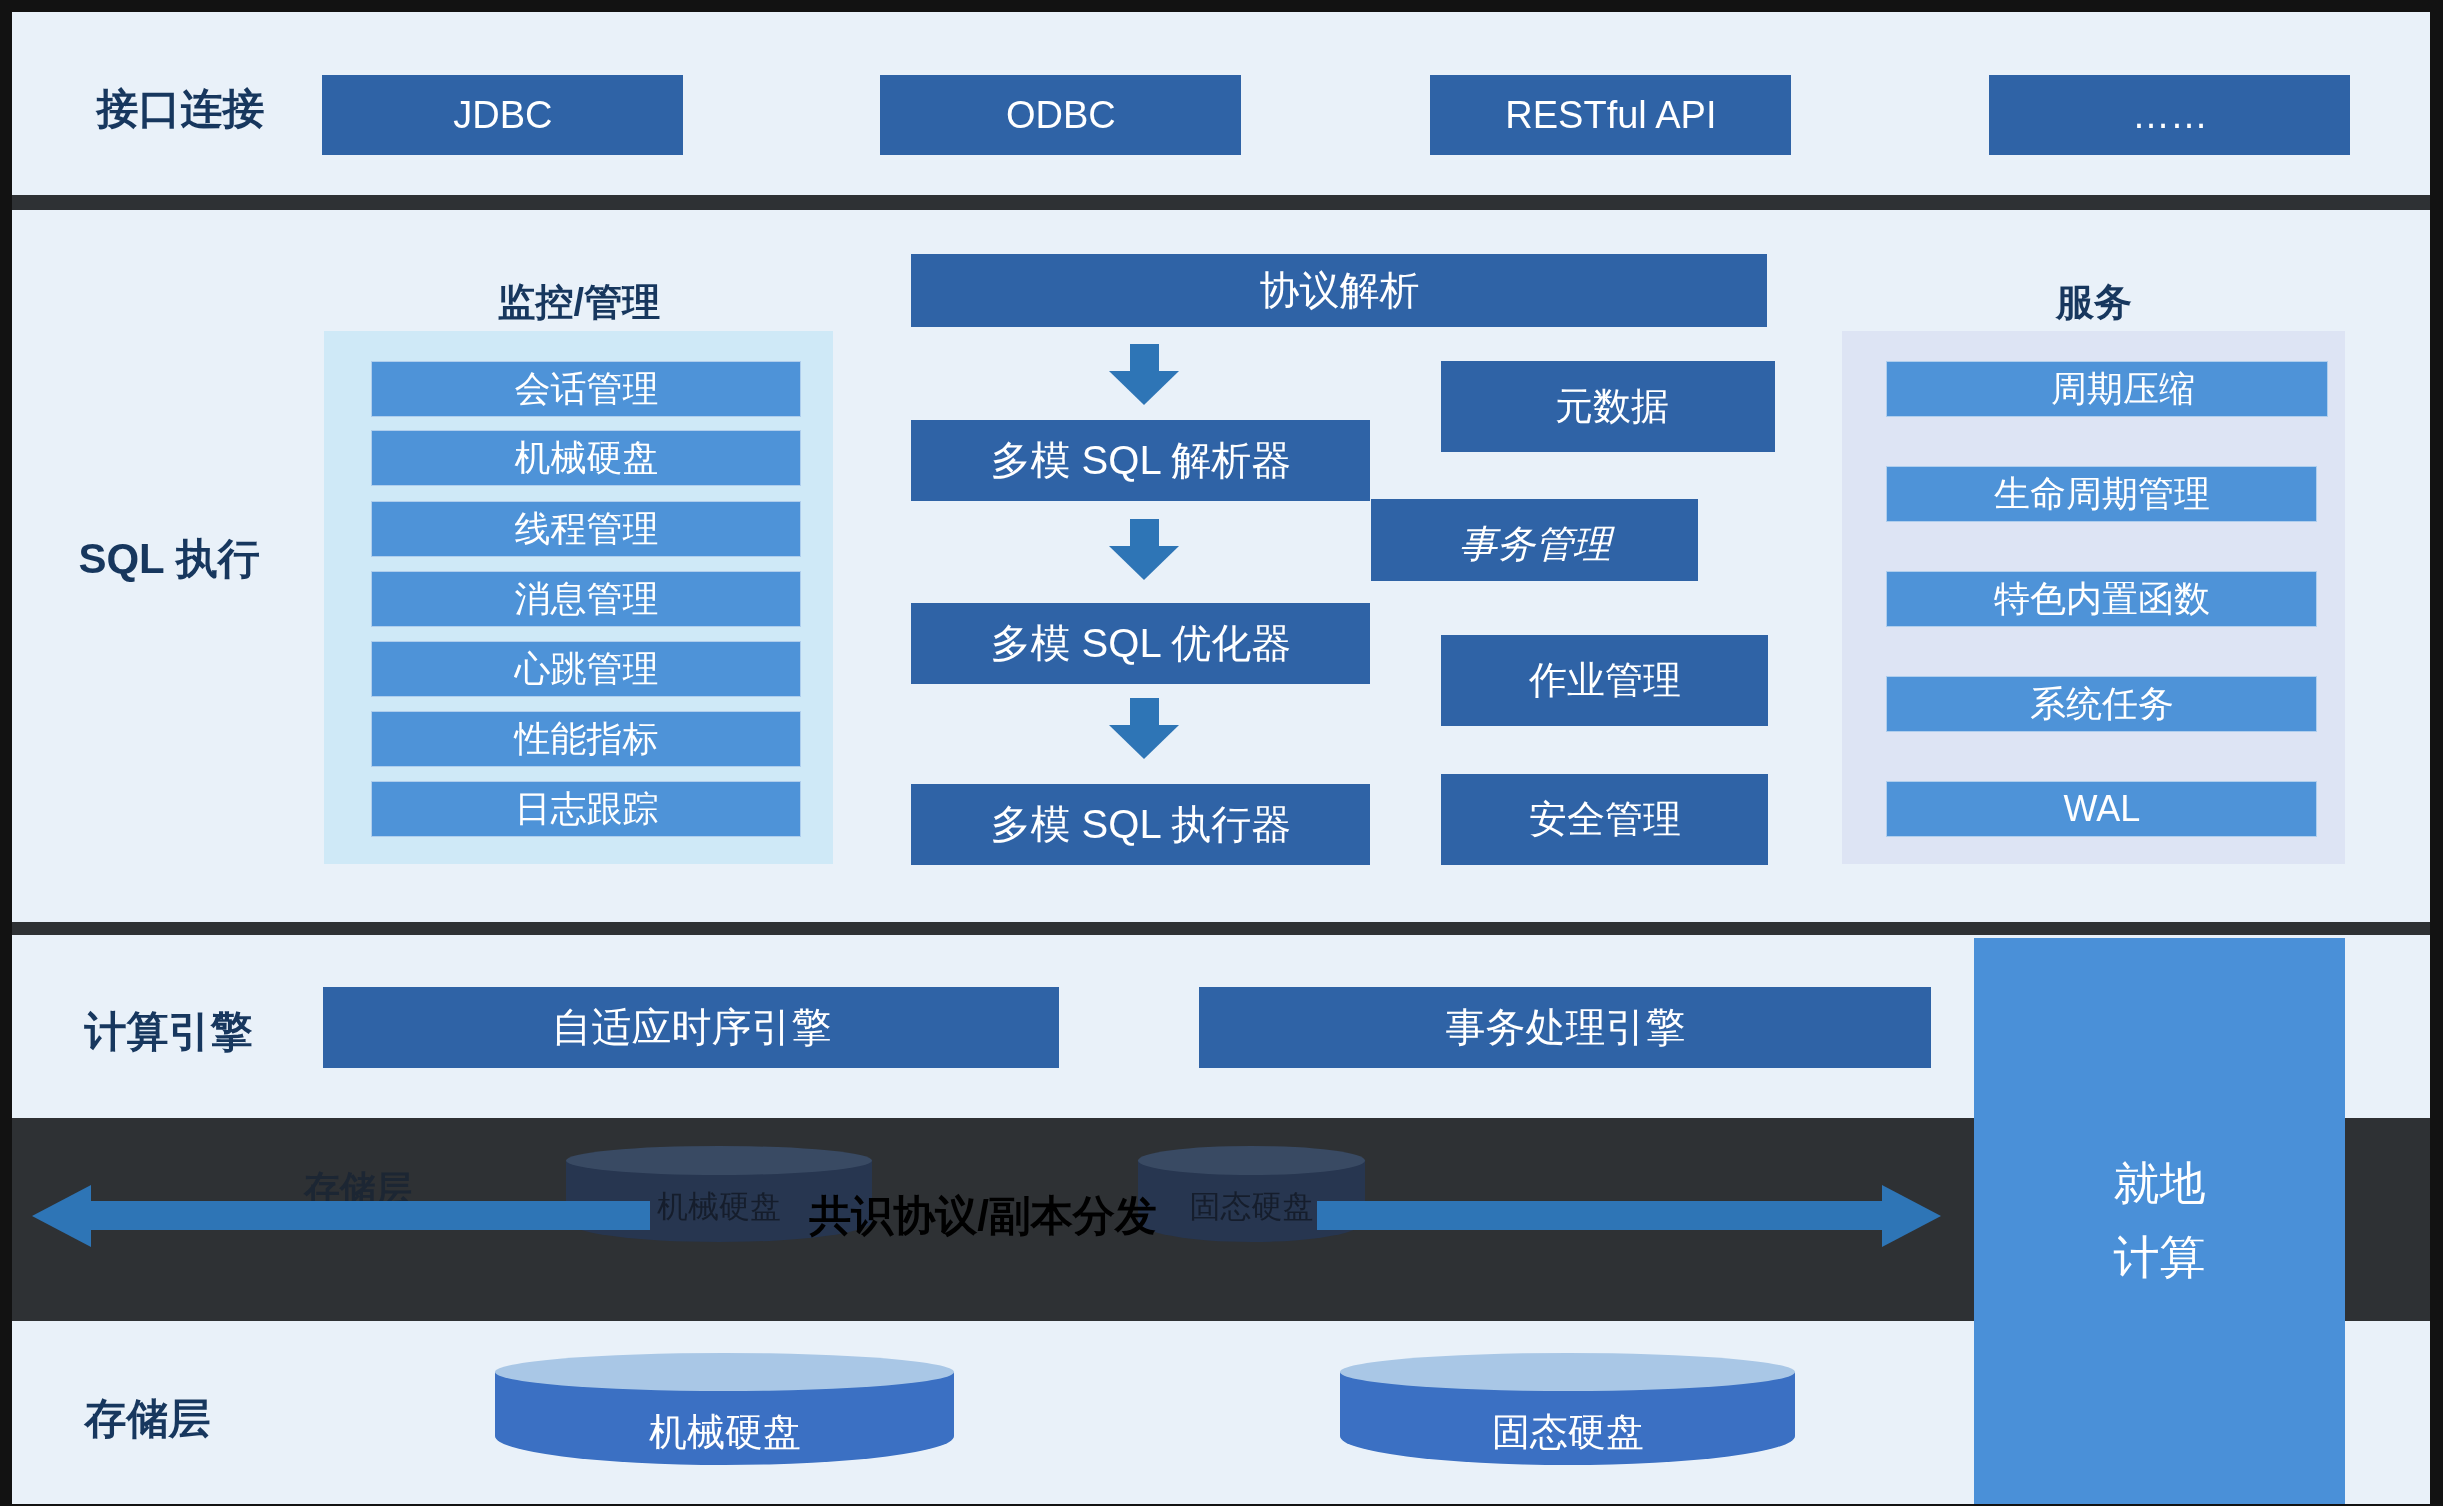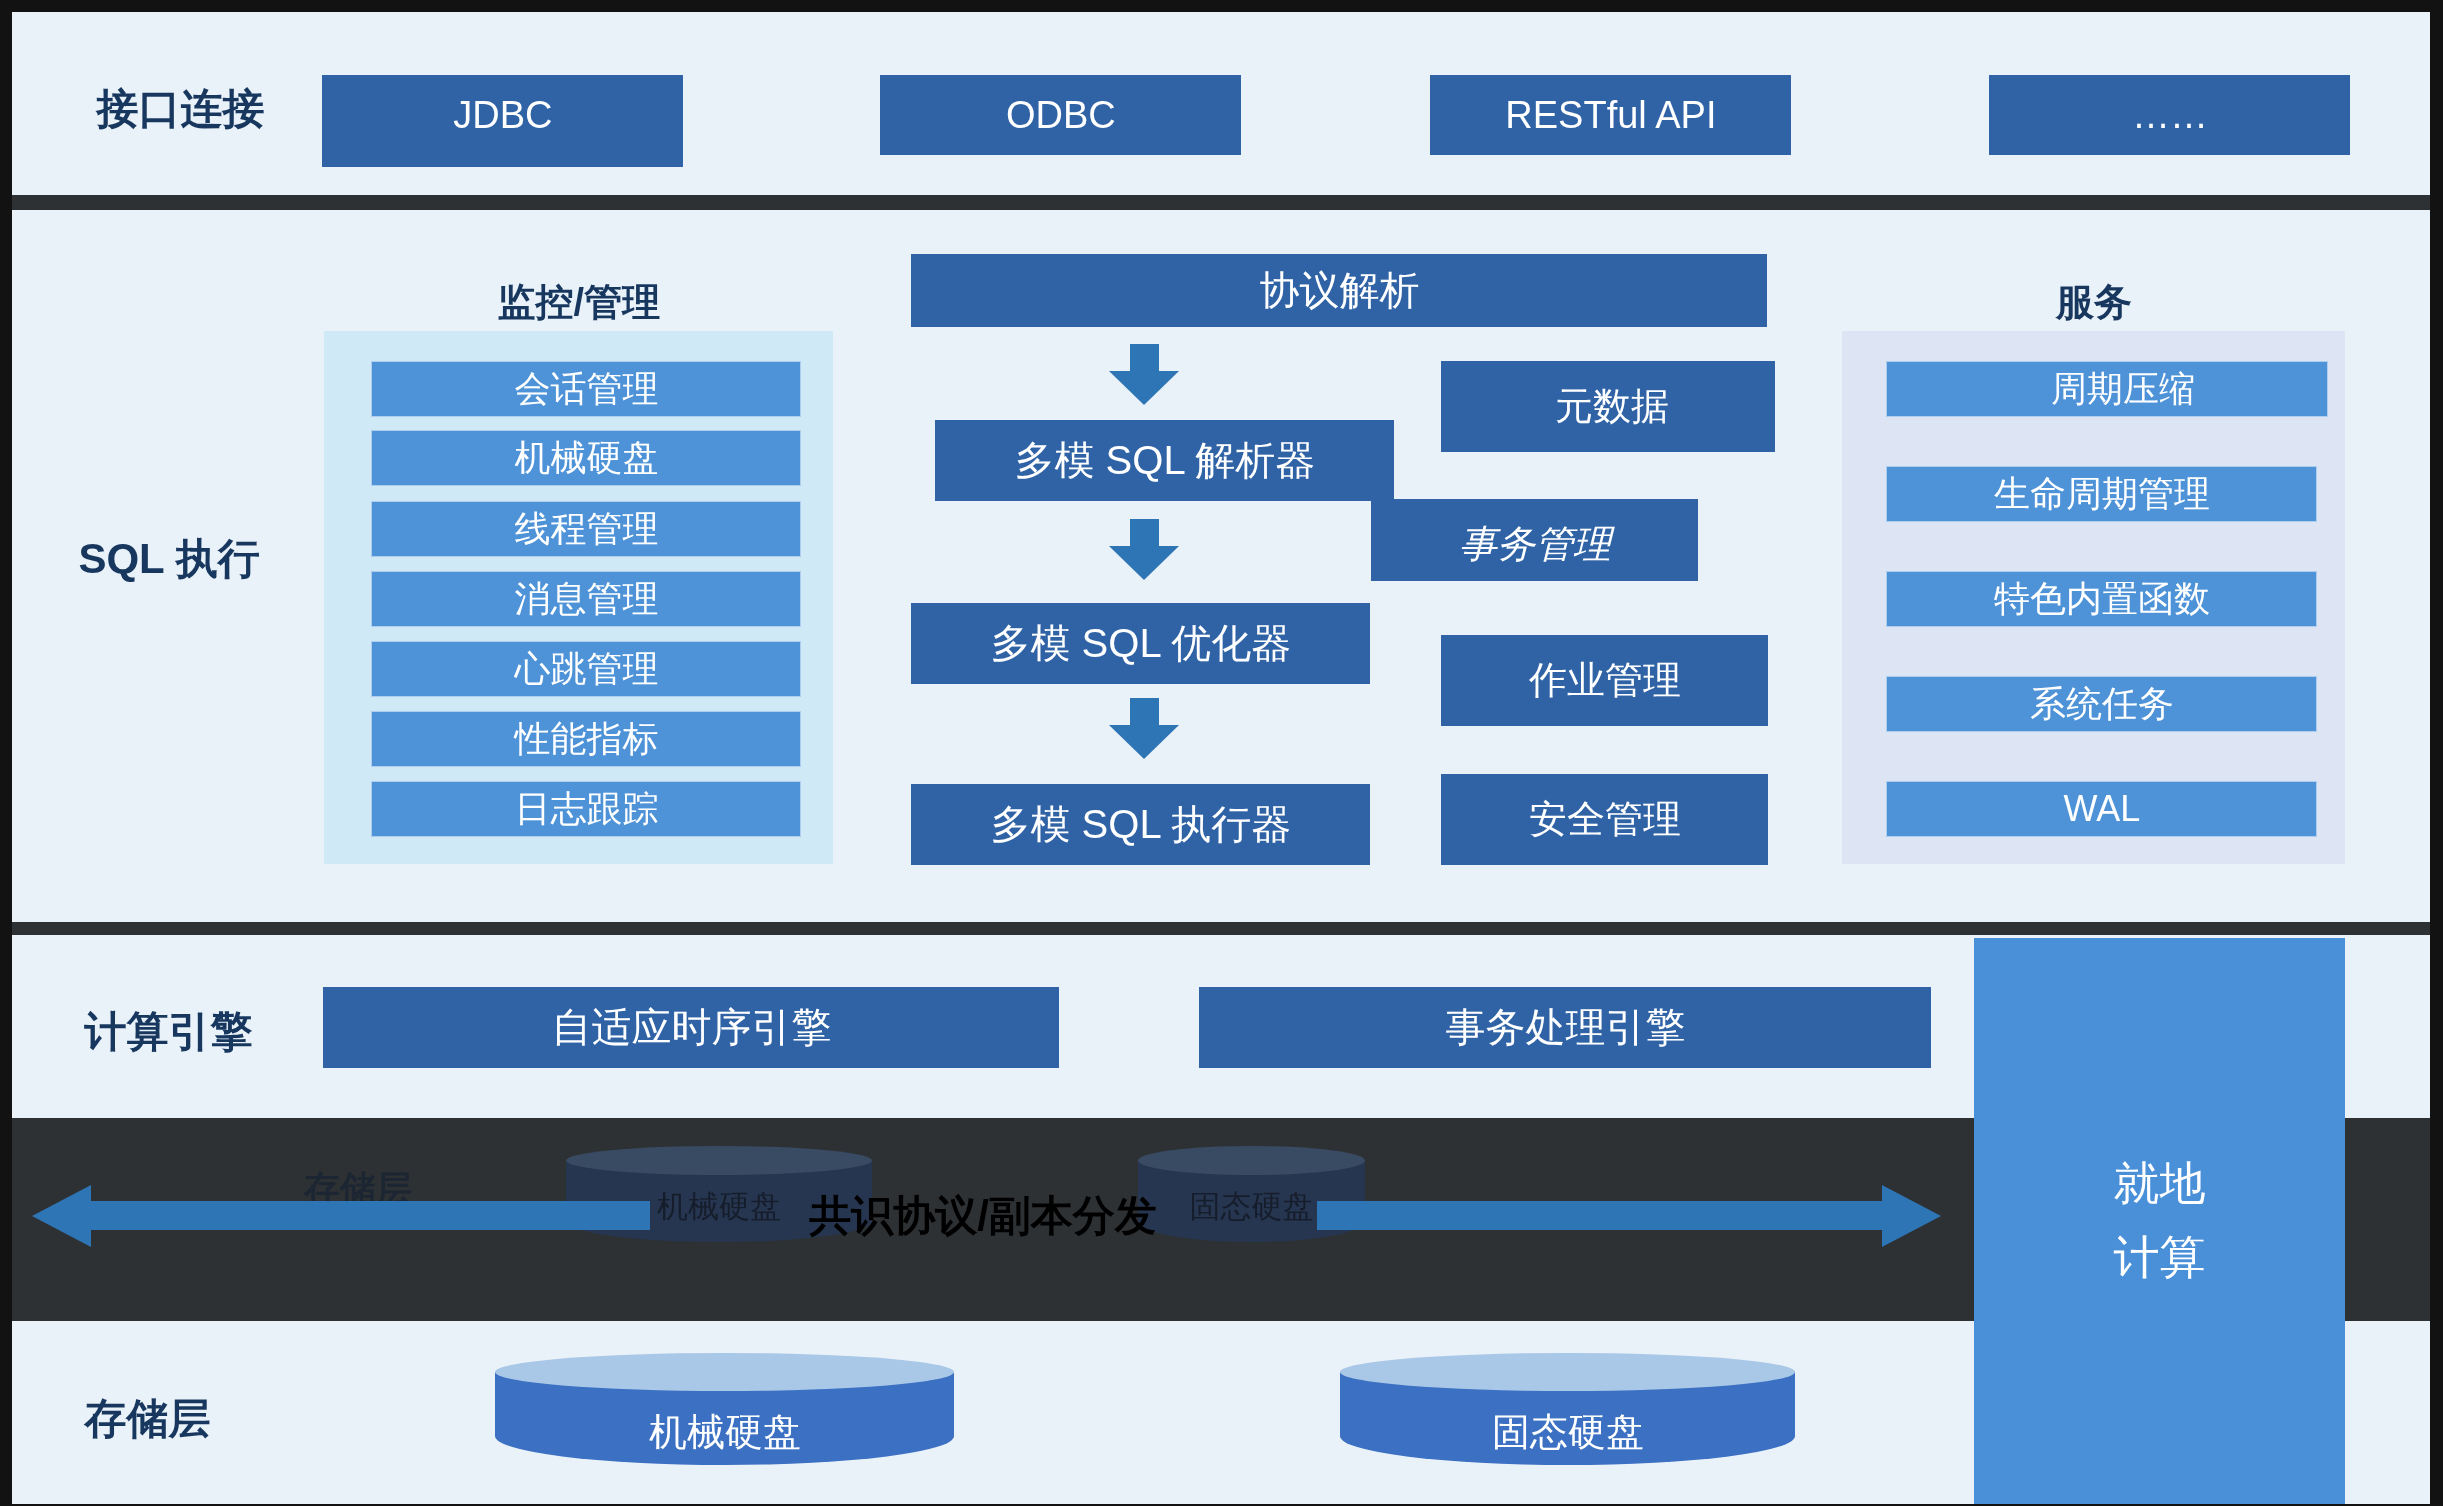--- a/index.html
+++ b/index.html
@@ -40,21 +40,21 @@
            font-size:46px;line-height:1.6;}
 </style>
 </head>
 <body>
 
 <div class="page">
   <div class="backdrop"></div>
 
   <div class="band band1">
     <div class="band-label" style="left:84px;top:69px;">接口连接</div>
-    <div class="btn-dark" style="left:310px;top:63px;width:361px;height:92px;line-height:80px;">JDBC</div>
+    <div class="btn-dark" style="left:310px;top:63px;width:361px;height:80px;line-height:80px;">JDBC</div>
     <div class="btn-dark" style="left:868px;top:63px;width:361px;height:80px;line-height:80px;">ODBC</div>
     <div class="btn-dark" style="left:1418px;top:63px;width:361px;height:80px;line-height:80px;">RESTful API</div>
     <div class="btn-dark" style="left:1977px;top:63px;width:361px;height:80px;line-height:80px;">……</div>
   </div>
 
   <div class="band band2">
     <div class="band-label" style="left:66px;top:321px;">SQL 执行</div>
 
     <div class="sec-header" style="left:312px;top:67px;width:509px;">监控/管理</div>
     <div class="subpanel" style="left:312px;top:121px;width:509px;height:533px;background:#cfe9f7;">
@@ -66,21 +66,21 @@
       <div class="btn-light" style="left:47px;top:380px;width:430px;height:56px;line-height:53px;">性能指标</div>
       <div class="btn-light" style="left:47px;top:450px;width:430px;height:56px;line-height:53px;">日志跟踪</div>
     </div>
 
     <div class="btn-dark" style="left:899px;top:44px;width:856px;height:73px;line-height:73px;font-size:40px;">协议解析</div>
 
     <div class="arrow-down" style="left:1097px;top:134px;">
         <div class="stem"></div>
         <div class="head"></div>
       </div>
-    <div class="btn-dark" style="left:899px;top:210px;width:459px;height:81px;line-height:81px;font-size:40px;margin-left:24px;">多模 SQL 解析器</div>
+    <div class="btn-dark" style="left:899px;top:210px;width:459px;height:81px;line-height:81px;font-size:40px;">多模 SQL 解析器</div>
     <div class="arrow-down" style="left:1097px;top:309px;">
         <div class="stem"></div>
         <div class="head"></div>
       </div>
     <div class="btn-dark" style="left:899px;top:393px;width:459px;height:81px;line-height:81px;font-size:40px;">多模 SQL 优化器</div>
     <div class="arrow-down" style="left:1097px;top:488px;">
         <div class="stem"></div>
         <div class="head"></div>
       </div>
     <div class="btn-dark" style="left:899px;top:574px;width:459px;height:81px;line-height:81px;font-size:40px;">多模 SQL 执行器</div>

